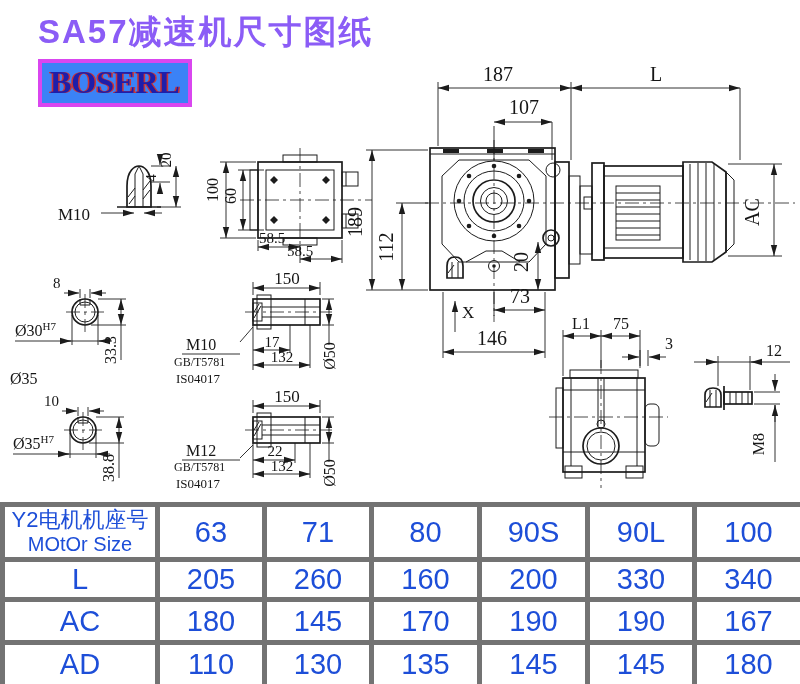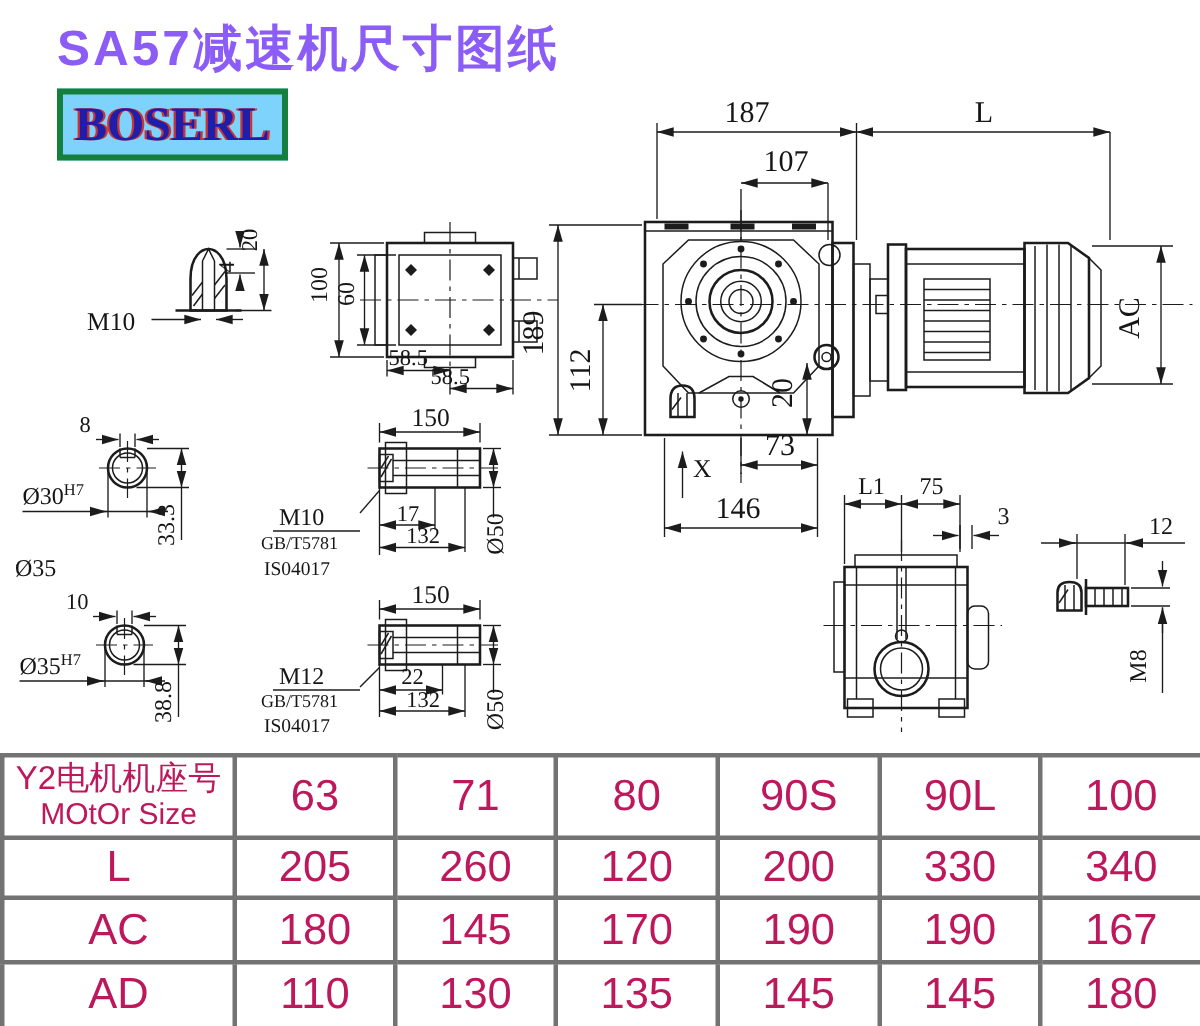--- a/index.html
+++ b/index.html
@@ -1,36 +1,36 @@
 <!DOCTYPE html>
 <html><head>
 <meta charset="utf-8">
 <style>
   html,body{margin:0;padding:0;background:#fff;}
   #page{position:relative;width:800px;height:684px;background:#fff;overflow:hidden;
         font-family:"Liberation Sans",sans-serif;color:#111;}
   #title{position:absolute;left:38px;top:10px;font-size:33px;font-weight:bold;
          letter-spacing:2px;color:#8b5cf6;font-family:"Liberation Sans",sans-serif;}
-  #logo{position:absolute;left:38px;top:59px;border:4px solid #15803d;background:#7dd3fc;
+  #logo{position:absolute;left:38px;top:59px;border:4px solid #d946ef;background:#3b82f6;
         padding:1px 8px 3px 8px;}
   #logo span{font-family:"Liberation Serif",serif;font-weight:bold;font-size:32px;line-height:36px;
         color:#1e1eaa;text-shadow:-1.5px 0 0 #c33,1.5px 0 0 #c33;}
   svg{position:absolute;left:0;top:0;}
   svg text{fill:#161616;font-family:"Liberation Serif",serif;}
   .d20{font-size:20px;} .d17{font-size:17px;} .d16{font-size:16px;} .d15{font-size:15px;}
   .d13{font-size:13px;} .d12{font-size:12px;}
   .s{stroke:#1c1c1c;stroke-width:1.7;fill:none;stroke-linejoin:miter;}
   .t{stroke:#1c1c1c;stroke-width:1;fill:none;}
   .x{stroke:#1c1c1c;stroke-width:0.9;fill:none;}
   .cl{stroke:#1c1c1c;stroke-width:0.8;fill:none;stroke-dasharray:14 4 3 4;}
   .fb{fill:#1c1c1c;stroke:none;}
   #dim-table{position:absolute;left:0;top:502px;width:800px;height:182px;
              border-collapse:collapse;table-layout:fixed;}
-  #dim-table td{border:3px solid #737373;text-align:center;vertical-align:middle;
-             font-size:29px;color:#be185d;padding:0;}
+  #dim-table td{border:5px solid #737373;text-align:center;vertical-align:middle;
+             font-size:29px;color:#1d4ed8;padding:0;}
   #dim-table td.hdr{font-size:22px;line-height:24px;}
   #dim-table .hdr .l2{font-family:Liberation Sans, sans-serif;font-size:20px;}
 </style>
 </head>
 <body>
 
 <div id="page">
   <div id="title">SA57减速机尺寸图纸</div>
   <div id="logo">
     <span>BOSERL</span>
@@ -386,21 +386,21 @@
       <td>71</td>
       <td>80</td>
       <td>90S</td>
       <td>90L</td>
       <td>100</td>
     </tr>
     <tr style="height:40px">
       <td>L</td>
       <td>205</td>
       <td>260</td>
-      <td>120</td>
+      <td>160</td>
       <td>200</td>
       <td>330</td>
       <td>340</td>
     </tr>
     <tr style="height:43px">
       <td>AC</td>
       <td>180</td>
       <td>145</td>
       <td>170</td>
       <td>190</td>

